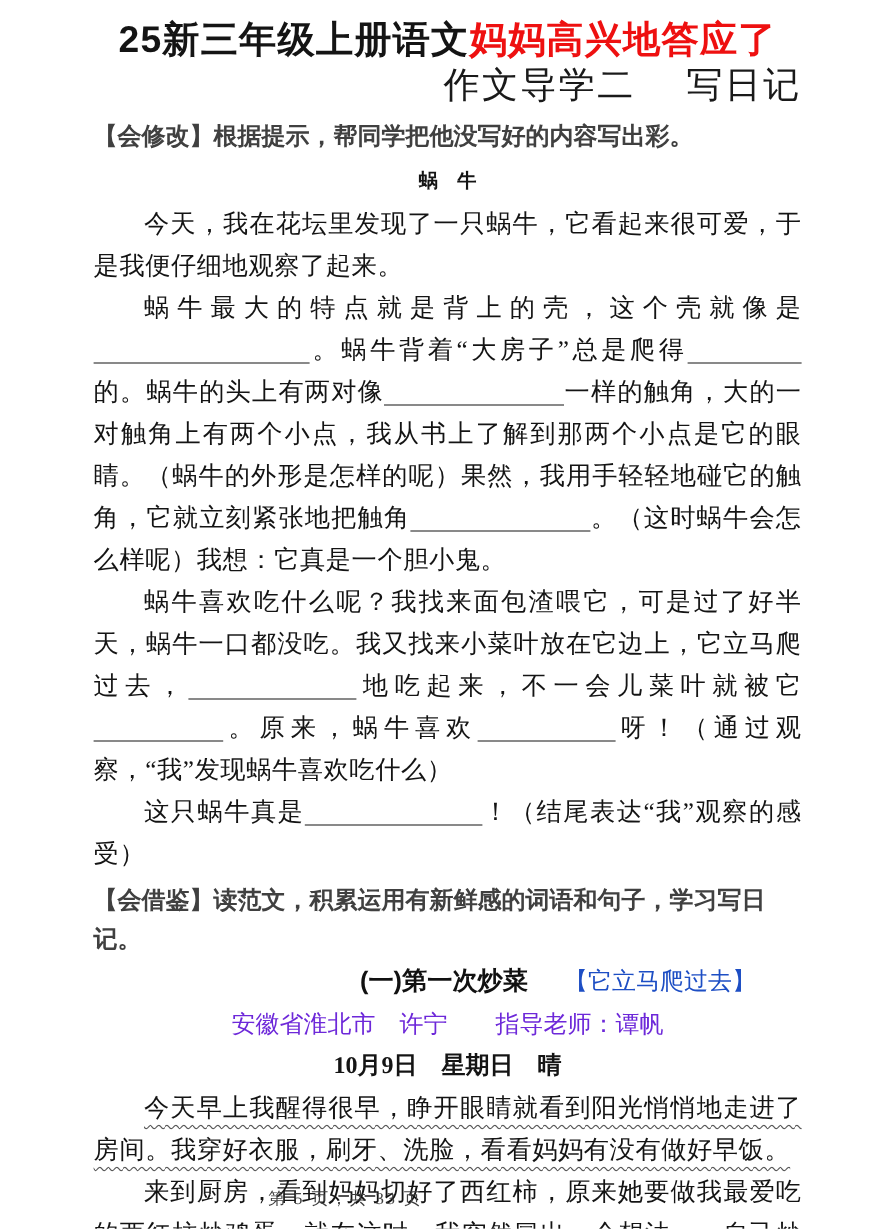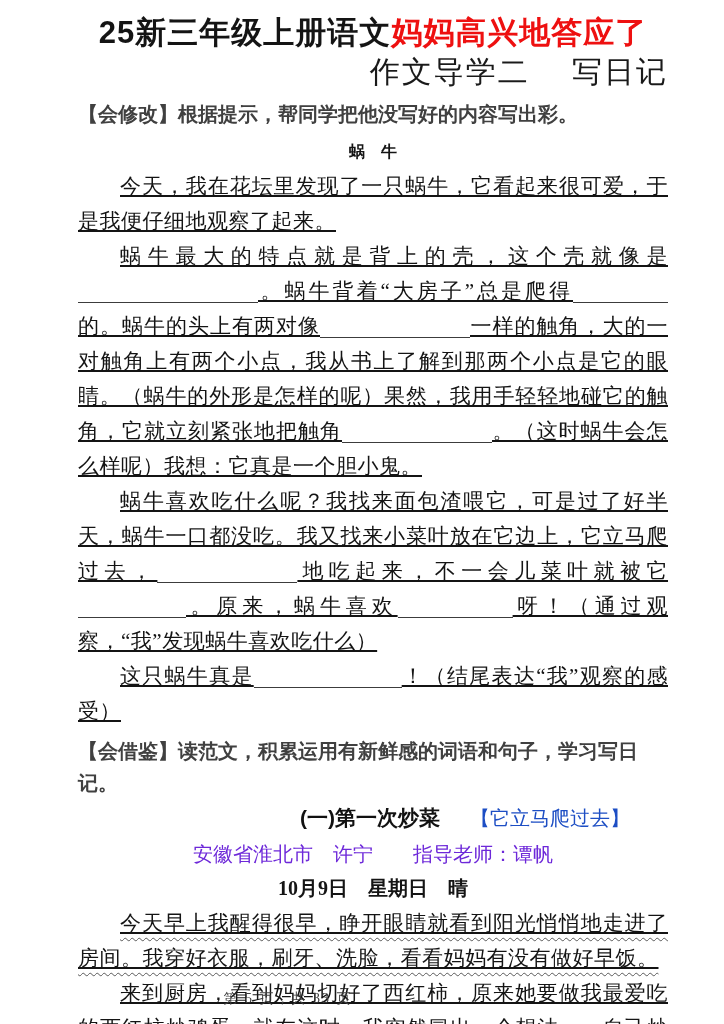--- a/index.html
+++ b/index.html
@@ -23,21 +23,21 @@
     font-family:"Liberation Sans","DejaVu Sans",sans-serif;font-weight:bold;
     font-size:20px;line-height:32px;margin-top:6px;color:#404040;
   }
   
   .essay-title{text-align:center;font-weight:bold;font-size:16px;line-height:35px;margin-top:4px;}
   .date-line{text-align:center;font-weight:bold;font-size:20px;line-height:35px;}
   .body-p{
     margin:0;font-size:21px;line-height:35px;text-align:justify;
     letter-spacing:0.5px;
   }
-  .indent{text-indent:42px;text-decoration:underline;}
+  .indent{text-indent:42px;}
   
   .blank{display:inline-block;border-bottom:1.5px solid #3c3c3c;vertical-align:-5px;height:2px;}
   .b180{width:180px}.b150{width:150px}.b148{width:148px}.b140{width:140px}
   .b115{width:115px}.b108{width:108px}.b95{width:95px}
   
   .wavy{
     text-decoration-line:underline;text-decoration-style:wavy;
     text-decoration-color:#5a5a5a;text-decoration-thickness:1px;
     text-underline-offset:7px;
   }

